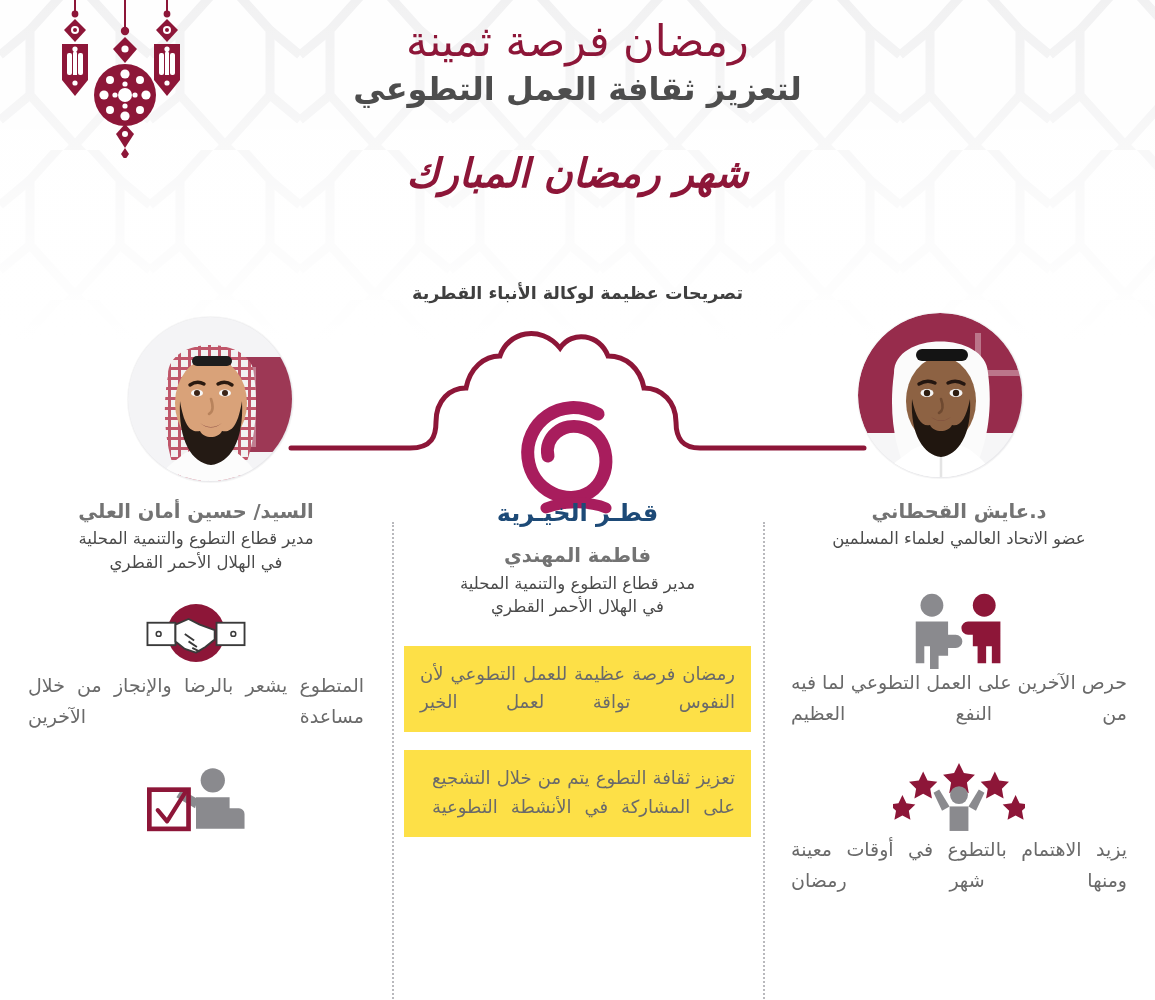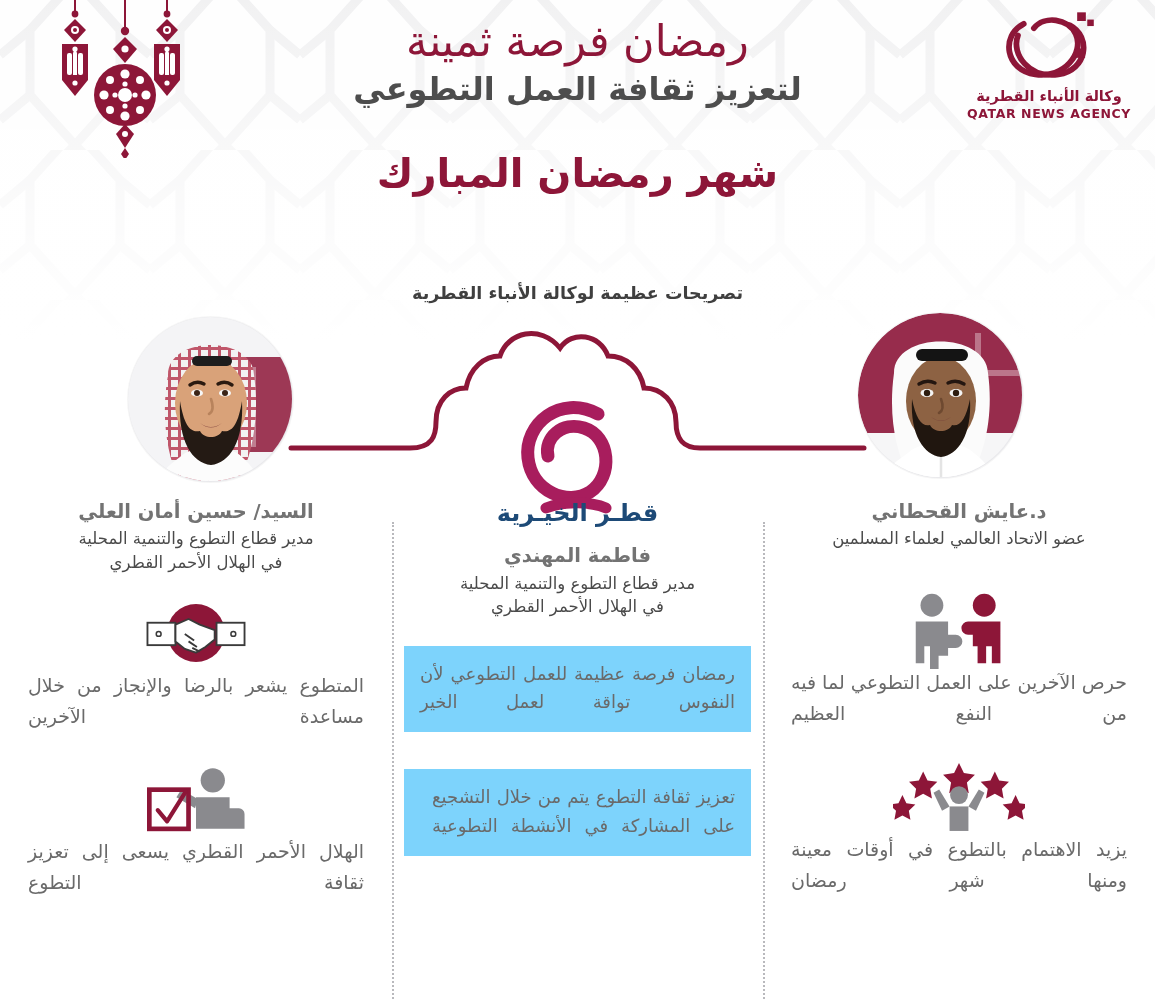--- a/index.html
+++ b/index.html
@@ -21,21 +21,21 @@
   .qna-logo{position:absolute;right:18px;top:8px;width:176px;z-index:3;text-align:center;}
   .qna-mark{width:110px;height:78px;margin:0 auto;display:block;}
   .qna-ar{font-size:14.5px;font-weight:bold;color:#8d1638;letter-spacing:.2px;margin-top:2px;line-height:1.2;}
   .qna-en{font-size:12.5px;font-weight:bold;color:#8d1638;letter-spacing:.6px;margin-top:1px;}
 
   .title-wrap{position:absolute;left:0;right:0;top:18px;text-align:center;z-index:3;}
   .main-title{font-size:43px;font-weight:normal;color:#8d1638;letter-spacing:0px;line-height:1.08;}
   .sub-title{font-size:32px;font-weight:bold;color:#4d4d4d;margin-top:7px;line-height:1.15;}
 
   .calligraphy{position:absolute;left:0;right:0;top:150px;text-align:center;z-index:3;height:110px;}
-  .calli-text{font-size:40px;color:#8d1638;font-weight:bold;letter-spacing:1px;}
+  .calli-text{font-size:40px;color:#8d1638;font-weight:bold;font-style:italic;letter-spacing:1px;}
   .special-line{position:absolute;left:0;right:0;top:283px;text-align:center;z-index:3;
     font-size:17.5px;font-weight:bold;color:#3f3f3f;}
 
   
   .arch-svg{position:absolute;left:0;top:318px;width:1155px;height:200px;z-index:2;}
 
   
   .portrait{position:absolute;width:165px;height:165px;border-radius:50%;overflow:hidden;z-index:4;
             background:#e9e9ec;box-shadow:0 0 0 1px rgba(0,0,0,.04);}
   .portrait.left{left:128px;top:317px;}
@@ -59,21 +59,21 @@
   .person-role{font-size:16.5px;color:#4a4a4a;line-height:1.42;margin-top:3px;}
 
   .qc-brand-ar{font-size:24px;font-weight:bold;color:#1d4a77;letter-spacing:1px;line-height:1.1;}
   .qc-brand-en{font-size:15px;font-weight:bold;color:#1d4a77;letter-spacing:1.4px;margin-top:3px;}
 
   .icon-box{height:74px;display:flex;align-items:center;justify-content:center;}
   .icon-box svg{display:block;}
 
   .quote{font-size:19px;color:#6a6a6a;line-height:1.62;text-align:justify;text-align-last:justify;
          direction:rtl;}
-  .quote-grey{background:#7dd3fc;padding:14px 16px 15px;margin:0;font-size:18px;color:#6a6a6a;
+  .quote-grey{background:#fde047;padding:14px 16px 15px;margin:0;font-size:18px;color:#6a6a6a;
          line-height:1.6;text-align:justify;text-align-last:justify;direction:rtl;}
 </style>
 </head>
 <body>
 
 <div class="stage">
 
   <svg class="bg-pattern" viewBox="0 0 1155 1000" preserveAspectRatio="xMidYMid slice">
     <defs>
       <pattern id="geo" width="150" height="150" patternUnits="userSpaceOnUse">
@@ -141,33 +141,20 @@
         <path d="M2 46 h26 v36 l-13 16 l-13 -16 Z"></path>
         <rect x="7" y="55" width="5" height="22" rx="2" fill="#fff"></rect>
         <rect x="18" y="55" width="5" height="22" rx="2" fill="#fff"></rect>
         <path d="M13 55 q2 -6 4 0 v22 h-4 Z" fill="#fff"></path>
         <circle cx="15" cy="51" r="2.6" fill="#fff"></circle>
         <circle cx="15" cy="85" r="2.6" fill="#fff"></circle>
       </g>
     </g>
   </svg>
 
-  <div class="qna-logo">
-    <svg class="qna-mark" viewBox="0 0 150 108">
-      <g fill="none" stroke="#8d1638" stroke-width="8" stroke-linecap="round">
-        <path d="M40 22 C 8 38, 14 86, 56 92 C 96 98, 124 62, 112 36 C 102 14, 68 10, 54 28"></path>
-        <path d="M104 24 C 134 40, 128 86, 88 92 C 48 98, 22 64, 32 38"></path>
-      </g>
-      <rect x="114" y="6" width="12" height="12" fill="#8d1638"></rect>
-      <rect x="128" y="16" width="9" height="9" fill="#8d1638"></rect>
-      <rect x="112" y="56" width="13" height="13" fill="#8d1638"></rect>
-    </svg>
-    <div class="qna-ar">وكالة الأنباء القطرية</div>
-    <div class="qna-en">QATAR NEWS AGENCY</div>
-  </div>
 
   <div class="title-wrap">
     <div class="main-title">رمضان فرصة ثمينة</div>
     <div class="sub-title">لتعزيز ثقافة العمل التطوعي</div>
   </div>
 
   <div class="calligraphy">
     <div class="calli-text">شهر رمضان المبارك</div>
   </div>
 
@@ -314,21 +301,21 @@
       <div class="quote">يزيد الاهتمام بالتطوع في أوقات معينة ومنها شهر رمضان</div>
     </div>
 
     <div class="col center">
       <div class="qc-brand-ar">قطـر الخيـرية</div>
       <div class="person-name" style="margin-top:18px;">فاطمة المهندي</div>
       <div class="person-role">مدير قطاع التطوع والتنمية المحلية</div>
       <div class="person-role" style="margin-top:0;">في الهلال الأحمر القطري</div>
 
       <div class="quote-grey" style="margin-top:27px;">رمضان فرصة عظيمة للعمل التطوعي لأن النفوس تواقة لعمل الخير</div>
-      <div class="quote-grey" style="margin-top:37px;padding-left:28px;">تعزيز ثقافة التطوع يتم من خلال التشجيع على المشاركة في الأنشطة التطوعية</div>
+      <div class="quote-grey" style="margin-top:18px;padding-left:28px;">تعزيز ثقافة التطوع يتم من خلال التشجيع على المشاركة في الأنشطة التطوعية</div>
     </div>
 
     <div class="col side">
       <div class="person-name">السيد/ حسين أمان العلي</div>
       <div class="person-role">مدير قطاع التطوع والتنمية المحلية</div>
       <div class="person-role" style="margin-top:0;">في الهلال الأحمر القطري</div>
 
       <div class="icon-box" style="margin-top:22px;">
         <svg viewBox="0 0 120 66" width="112" height="62">
           <circle cx="60" cy="33" r="31" fill="#8d1638"></circle>
@@ -350,17 +337,16 @@
         <svg viewBox="0 0 120 72" width="112" height="68">
           <g fill="#8a8a8e">
             <circle cx="78" cy="16" r="13"></circle>
             <path d="M60 34 h36 v12 h10 a6 6 0 0 1 6 6 v16 h-52 Z"></path>
             <path d="M62 36 l-18 -10 -5 8 20 12 Z"></path>
           </g>
           <rect x="10" y="26" width="42" height="42" fill="none" stroke="#8d1638" stroke-width="5"></rect>
           <path d="M19 48 l10 12 20 -32" fill="none" stroke="#8d1638" stroke-width="4.5" stroke-linecap="round" stroke-linejoin="round"></path>
         </svg>
       </div>
-      <div class="quote">الهلال الأحمر القطري يسعى إلى تعزيز ثقافة التطوع</div>
     </div>
 
   </div>
 </div>
 
 </body></html>

